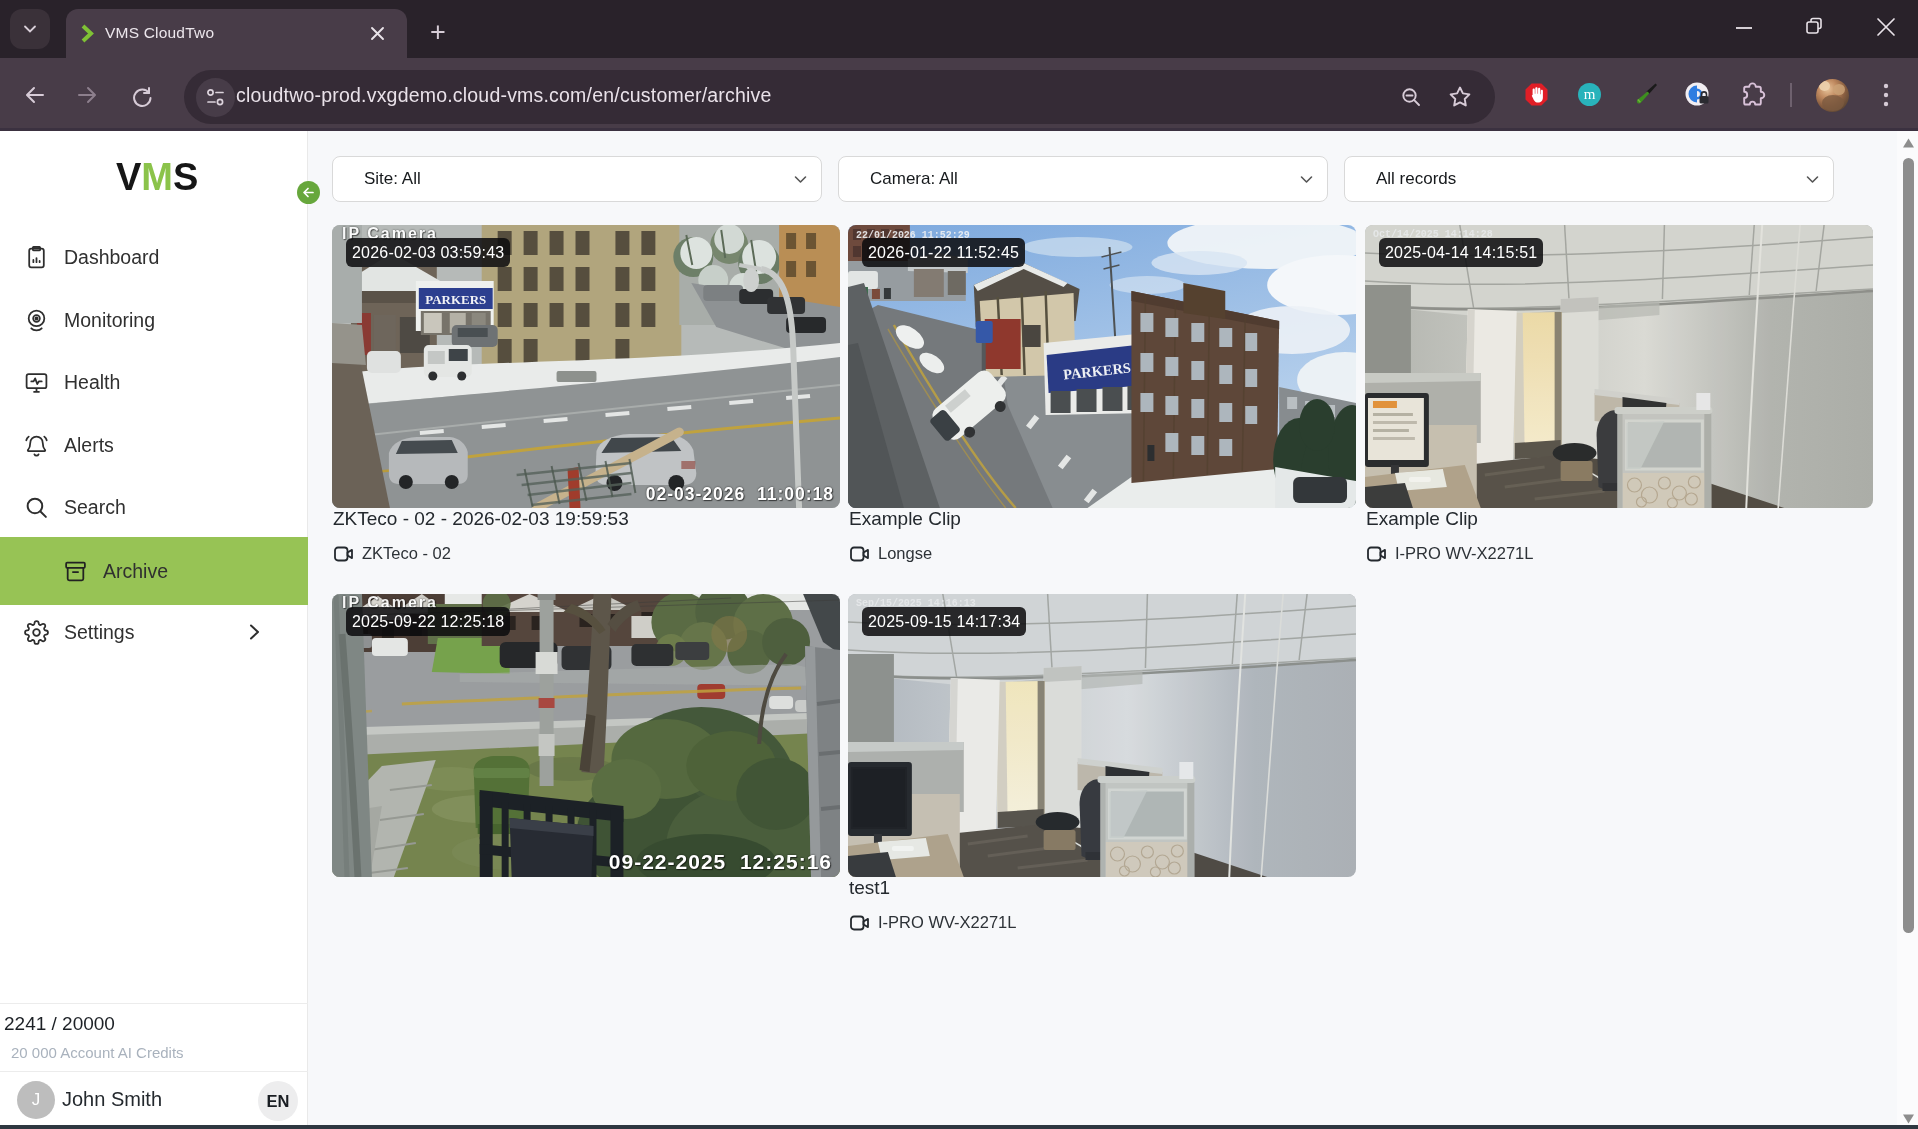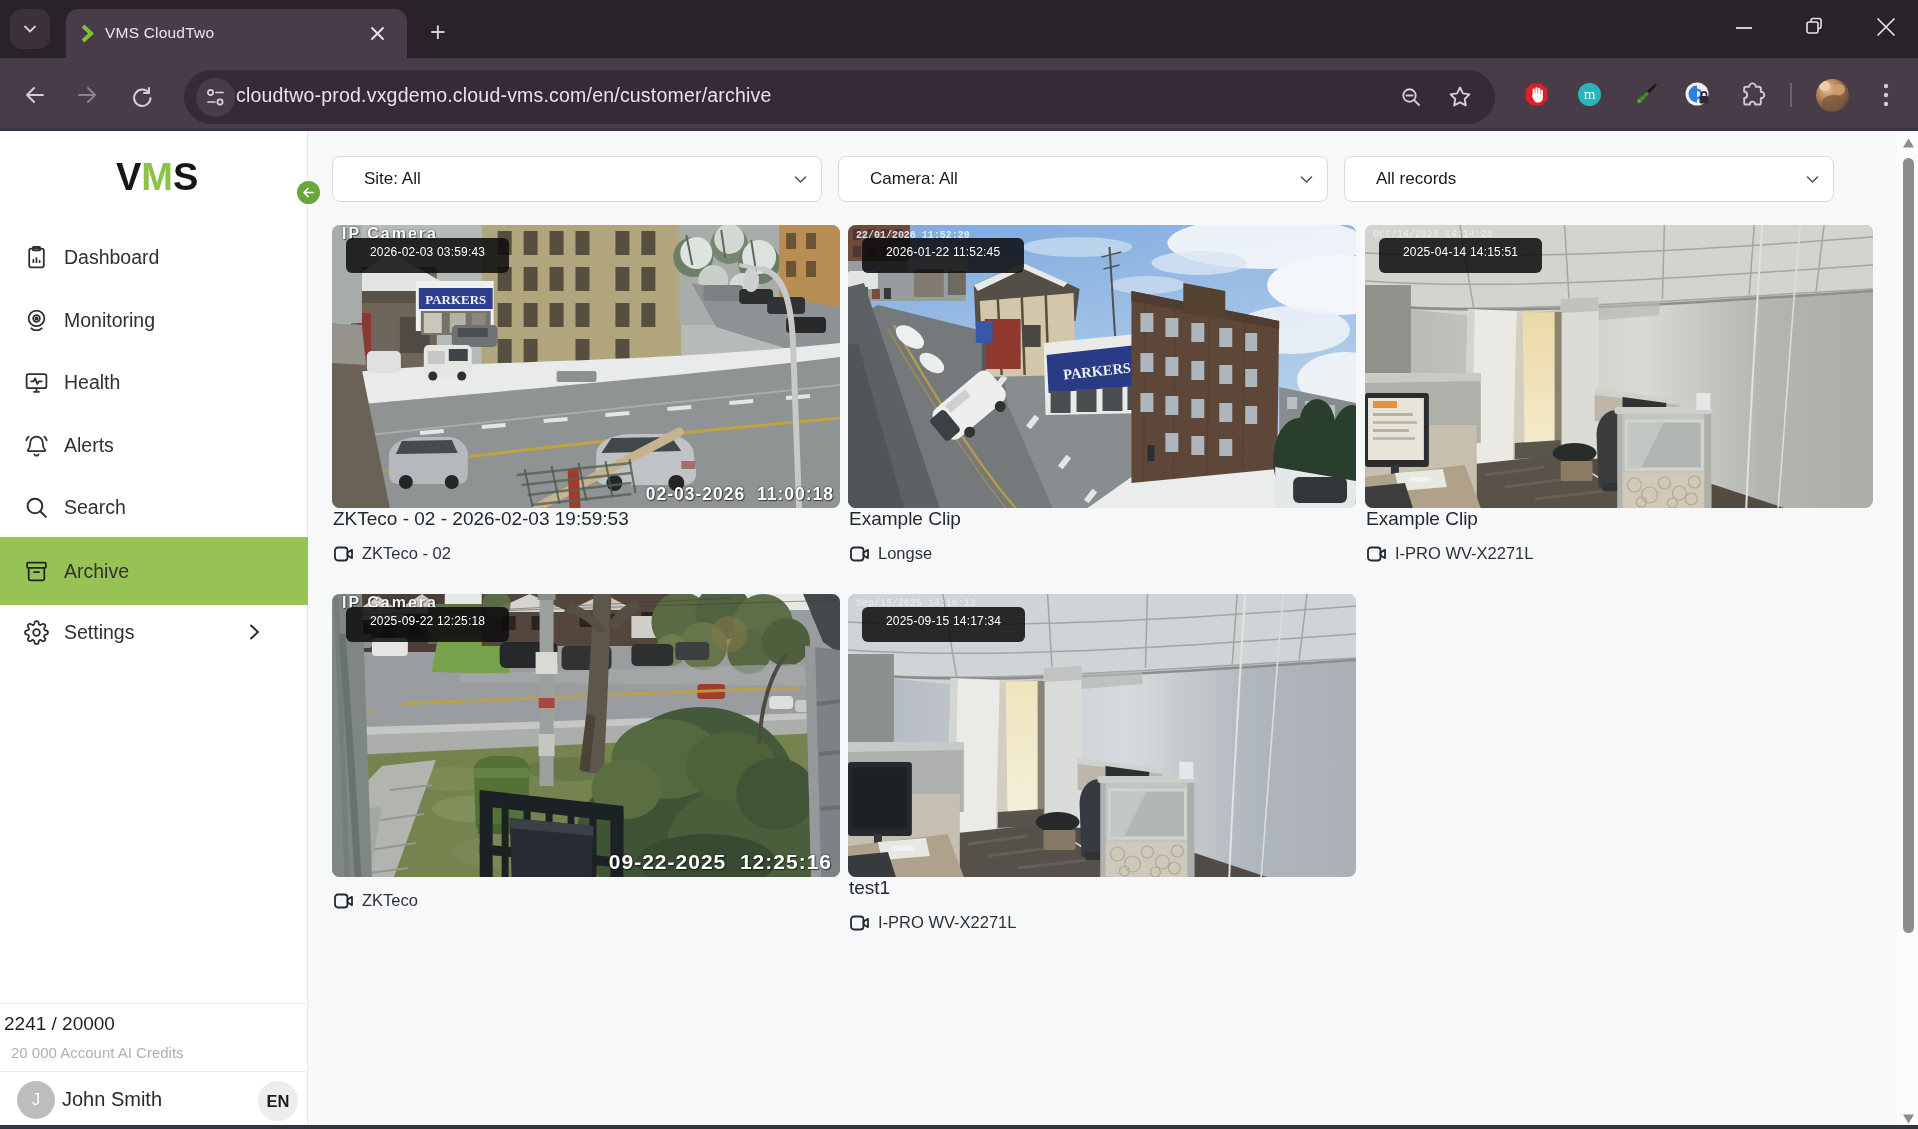--- a/index.html
+++ b/index.html
@@ -20,31 +20,31 @@
 #pillcirc{position:absolute;left:12px;top:8px;width:39px;height:39px;border-radius:50%;background:#473c48}
 #url{position:absolute;left:52px;top:14px;font-size:19.5px;color:#e9e1e9;letter-spacing:.2px}
 
 #content{position:absolute;left:308px;top:131px;width:1589px;height:994px;background:#f7f8fa}
 #sidebar{position:absolute;left:0;top:131px;width:308px;height:994px;background:#ffffff;border-right:1px solid #e9e9e9}
 #bottombar{position:absolute;left:0;top:1125px;width:1918px;height:4px;background:#2e3740}
 .logo{position:absolute;left:116px;top:156px;font-size:38px;font-weight:bold;color:#161616;letter-spacing:0}
 .logo b{color:#8bc34a;font-weight:bold}
 .nav{position:absolute;left:0;width:308px;height:62px;display:flex;align-items:center;color:#303030;font-size:19.5px}
 .nav svg{margin-left:24px;margin-right:15px;flex:none}
-.nav.active{background:#97c355;}
+.nav.active{background:#97c355;padding-left:39px;}
 #collapse{position:absolute;left:297px;top:181px;width:23px;height:23px;border-radius:50%;background:#67a73c;color:#fff;display:flex;align-items:center;justify-content:center;z-index:5}
 .sdiv{position:absolute;left:0;width:308px;border-top:1px solid #ececec}
 
 .sel{position:absolute;top:156px;width:490px;height:46px;background:#fff;border:1px solid #d9d9d9;border-radius:8px;font-size:17px;color:#16191c;line-height:44px;padding-left:31px}
 .sel svg{position:absolute;right:13px;top:15px}
 
 .card{position:absolute;width:508px}
 .thumb{width:508px;height:283px;border-radius:8px;overflow:hidden;position:relative}
 .thumb svg{display:block}
-.chip{position:absolute;left:14px;top:13px;height:35px;background:rgba(12,12,14,.86);border-radius:6px;color:#fff;font-size:12px;line-height:29px;padding:0 24px;letter-spacing:.2px}
+.chip{position:absolute;left:14px;top:13px;height:29px;background:rgba(12,12,14,.86);border-radius:6px;color:#fff;font-size:16px;line-height:29px;padding:0 6px;letter-spacing:.2px}
 .ctitle{margin-left:1px;font-size:19px;color:#24292e}
 .cam{margin-top:14px;margin-left:2px;display:flex;align-items:center;font-size:16.5px;color:#2d3237}
 .cam svg{margin-right:8px}
 .osd{position:absolute;color:#fff;font-weight:bold;text-shadow:0 0 2px rgba(0,0,0,.65),1px 1px 1px rgba(0,0,0,.5)}
 
 #sbtrack{position:absolute;left:1897px;top:131px;width:21px;height:994px;background:#fbfbfc}
 #sbthumb{position:absolute;left:1903px;top:158px;width:11px;height:775px;background:#8d8d8d;border-radius:6px}
 .sbarr{position:absolute;left:1901px;width:15px;height:12px;color:#8d8d8d}
 </style>
 </head>
@@ -742,24 +742,20 @@
 <polygon points="178,224 262,232 260,283 180,283" fill="#272b33"></polygon>
 <polygon points="178,224 262,232 262,242 178,234" fill="#3a3f48"></polygon>
 <polygon points="0,0 30,0 40,283 0,283" fill="#7f8784"></polygon>
 <path d="M10,40 C16,120 22,210 26,283" stroke="#5f6763" stroke-width="7" fill="none" opacity=".65"></path>
 <path d="M4,0 C8,90 12,190 15,283" stroke="#6d7572" stroke-width="5" fill="none" opacity=".5"></path>
 </svg>
 <div class="osd" style="left:10px;top:0px;font-size:16px;letter-spacing:2px;opacity:.92">IP Camera</div>
 <div class="osd" style="right:8px;bottom:3px;font-size:21px;letter-spacing:1px">09-22-2025&nbsp; 12:25:16</div>
 <div class="chip">2025-09-22 12:25:18</div>
 </div>
-<div class="cam"><svg width="20" height="16" viewBox="0 0 20 16" fill="none" stroke="#24292e" stroke-width="1.8">
-        <rect x="1" y="1.5" width="12.5" height="13" rx="3"></rect>
-        <path d="M13.5 9.5v-3l4.5-2.6v8.2l-4.5-2.6z" stroke-linejoin="round"></path>
-      </svg>ZKTeco</div>
 </div>
 
 <div id="sbtrack"></div>
 <svg class="sbarr" style="top:137px" width="15" height="12" viewBox="0 0 15 12">
     <path d="M7.5 1.5l5.5 9h-11z" fill="#8d8d8d"></path>
   </svg>
 <div id="sbthumb"></div>
 <svg class="sbarr" style="top:1113px" width="15" height="12" viewBox="0 0 15 12">
     <path d="M7.5 10.5L2 1.5h11z" fill="#8d8d8d"></path>
   </svg>

